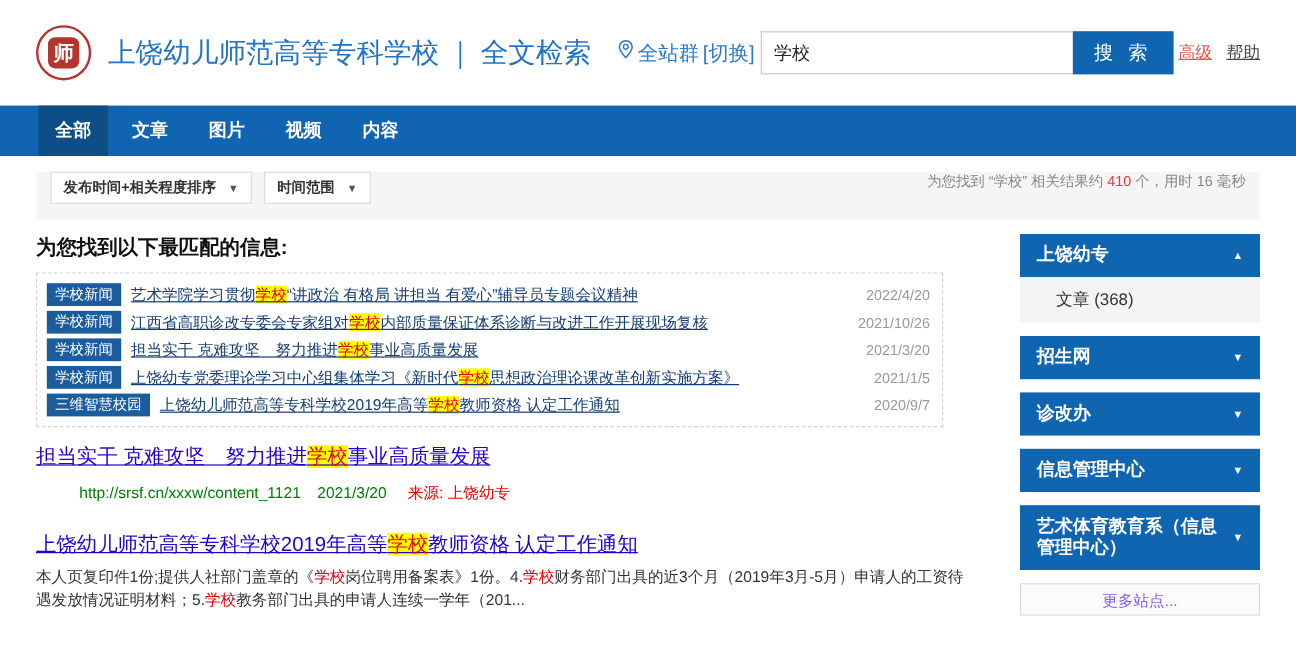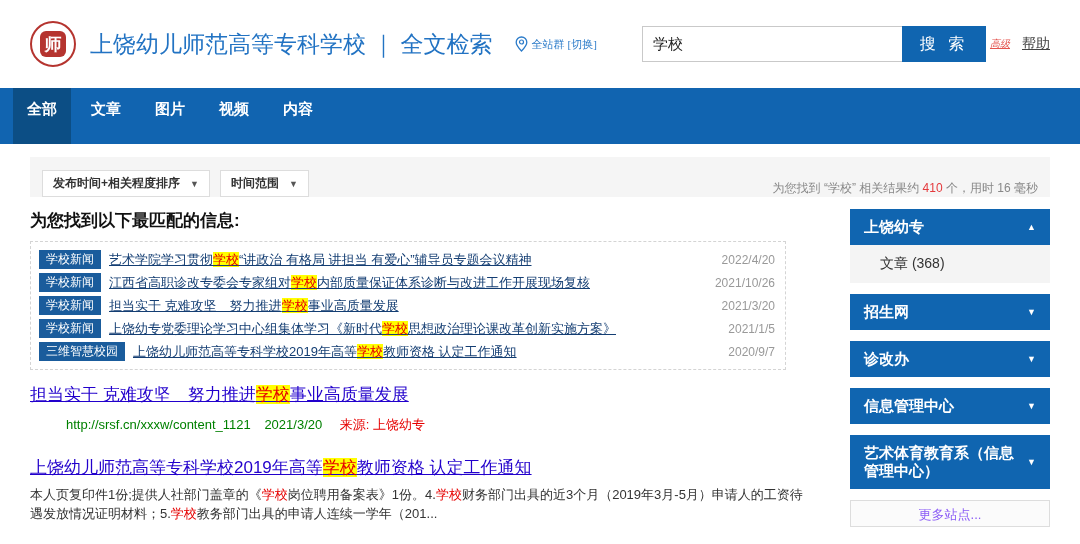--- a/index.html
+++ b/index.html
@@ -11,43 +11,43 @@
   
   .topbar { height:88px; display:flex; align-items:center; padding:0 30px; }
   .logo { width:46px; height:46px; border:2px solid #b5342f; border-radius:50%;
     display:flex; align-items:center; justify-content:center; flex:0 0 auto; }
   .logo-core { width:26px; height:26px; background:#b5342f; border-radius:6px;
     color:#fff; font-size:17px; font-weight:bold; display:flex; align-items:center;
     justify-content:center; }
   .site-title { margin-left:14px; font-size:23px; color:#2273c3; font-weight:500;
     white-space:nowrap; }
   .site-title .divider { margin:0 6px; color:#2273c3; }
-  .site-group { margin-left:22px; display:flex; align-items:center; font-size:11px;
-    color:#2b7bc9; white-space:nowrap;font-family:Liberation Serif, serif; }
+  .site-group { margin-left:22px; display:flex; font-size:17px;
+    color:#2b7bc9; white-space:nowrap; }
   .site-group svg { margin-right:4px; }
   .site-group a { color:#2b7bc9; text-decoration:none; margin-left:3px; cursor:pointer; }
   .search-area { margin-left:auto; display:flex; align-items:center; }
   .search-input { width:260px; height:36px; border:1px solid #c9c9c9; border-right:none;
     padding:0 10px; font-size:15px; color:#222; outline:none;
     font-family:"Liberation Sans","DejaVu Sans",sans-serif; }
   .search-btn { width:84px; height:36px; background:#1065b0; color:#fff; border:none;
     font-size:16px; letter-spacing:4px; cursor:pointer;
     font-family:"Liberation Sans","DejaVu Sans",sans-serif; }
-  .adv-link { margin-left:4px; font-size:10px; color:#e4554f; text-decoration:underline; cursor:pointer;font-style:italic; }
+  .adv-link { margin-left:4px; font-size:14px; color:#e4554f; text-decoration:underline; cursor:pointer; }
   .help-link { margin-left:12px; font-size:14px; color:#444; text-decoration:underline; cursor:pointer; }
 
   
-  .nav { height:56px; background:#1164b0; display:flex; align-items:stretch; padding-left:13px; }
+  .nav { height:42px; background:#1164b0; display:flex; align-items:stretch; padding-left:32px; }
   .nav-tab { color:#fff; font-size:15px; font-weight:bold; line-height:42px;
     padding:0 14px; margin-right:6px; cursor:pointer; white-space:nowrap; }
   .nav-tab.active { background:#0c4e85; }
 
   
   .filter-band { margin:13px 30px 0 30px; height:40px; background:#f5f5f5;
-    display:flex; align-items:flex-end; padding:0 12px; }
+    display:flex; align-items:flex-start; padding:0 12px; }
   .dropdown { height:27px; background:#fff; border:1px solid #ddd; color:#333;
     font-size:12px; font-weight:bold; padding:0 10px; margin-right:10px;
     display:flex; align-items:center; cursor:pointer;
     font-family:"Liberation Sans","DejaVu Sans",sans-serif; }
   .dropdown .caret { margin-left:10px; font-size:9px; color:#555; }
   .results-info { margin-left:auto; font-size:12px; color:#888; white-space:nowrap; }
 
   
   .main-row { display:flex; padding:0 30px; margin-top:12px; }
   .left-col { width:756px; flex:0 0 auto; }

